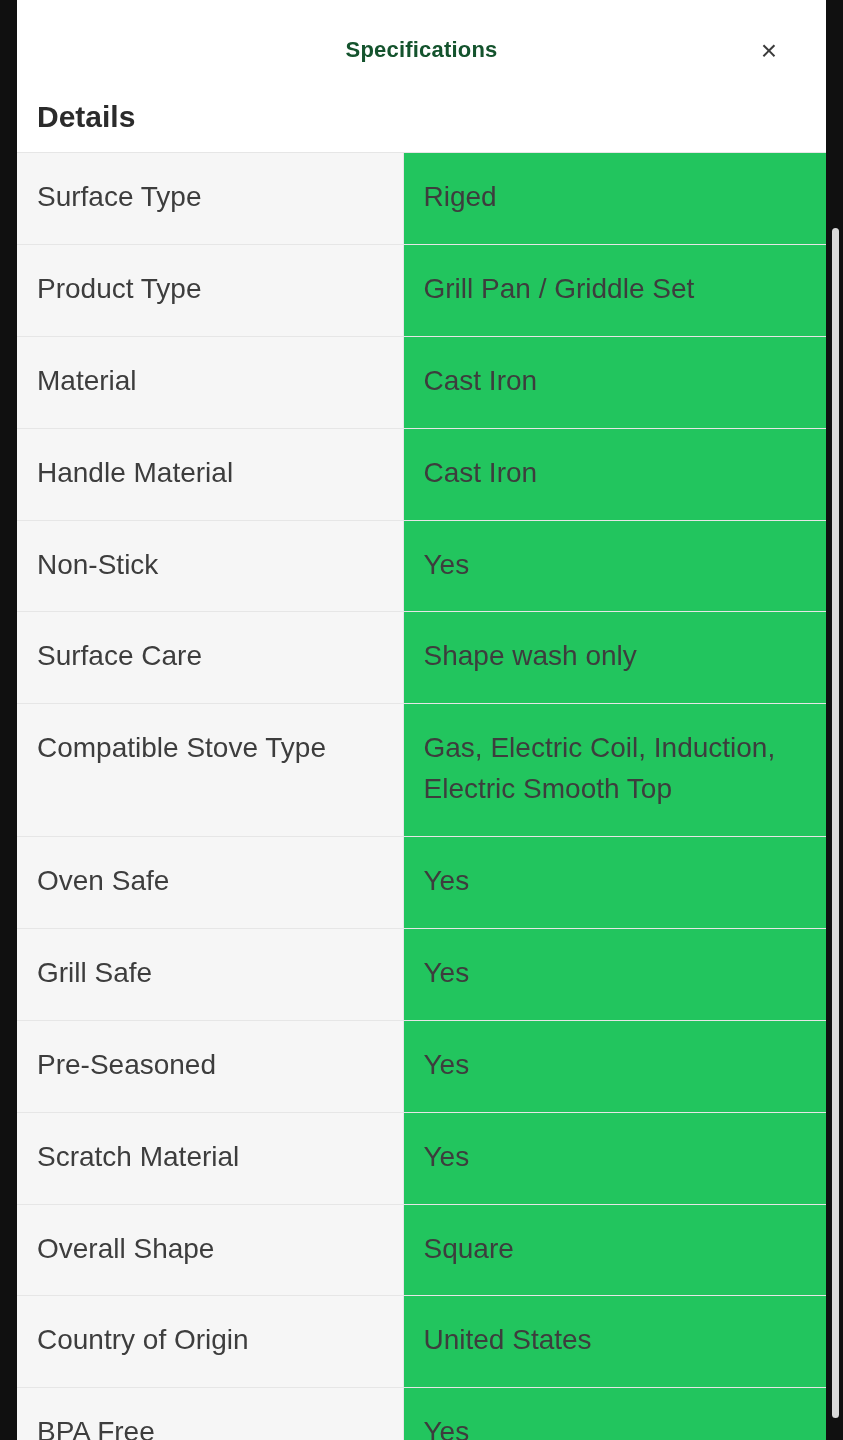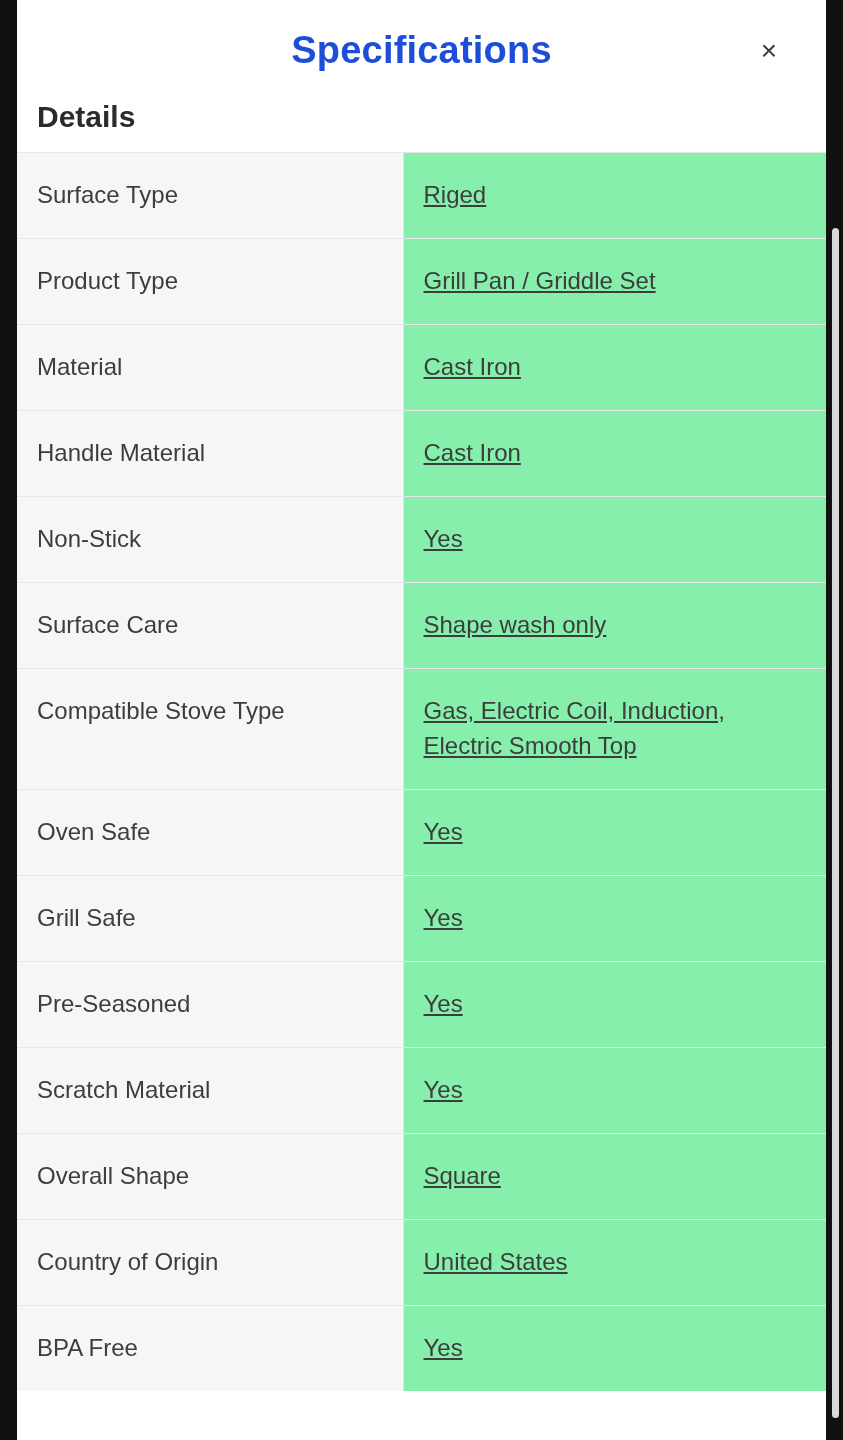--- a/index.html
+++ b/index.html
@@ -32,23 +32,23 @@
     overflow: hidden;
   }
   .modal-header {
     position: relative;
     height: 100px;
     display: flex;
     align-items: center;
     justify-content: center;
   }
   .modal-title {
-    font-size: 38px;
+    font-size: 22px;
     font-weight: bold;
-    color: #1d4ed8;
+    color: #14532d;
     letter-spacing: 0.2px;
   }
   .close-btn {
     position: absolute;
     right: 38px;
     top: 32px;
     width: 38px;
     height: 38px;
     display: flex;
     align-items: center;
@@ -72,33 +72,32 @@
   .spec-table {
     width: 100%;
     border-collapse: collapse;
     table-layout: fixed;
   }
   .spec-table tr {
     border-top: 1px solid #e6e6e6;
   }
   .spec-table td {
     vertical-align: top;
-    font-size: 24px;
+    font-size: 28px;
     color: #3d3d3d;
     line-height: 1.46;
     padding: 24px 18px 26px 20px;
   }
   .spec-table td.label {
     width: 386px;
     background: #f6f6f6;
     border-right: 1px solid #e6e6e6;
   }
   .spec-table td.value {
-    background: #86efac;
-    text-decoration: underline;
+    background: #22c55e;
   }
   .scrollbar {
     position: absolute;
     right: 4px;
     top: 228px;
     width: 7px;
     height: 1190px;
     background: #d9d9d9;
     border-radius: 4px;
   }

